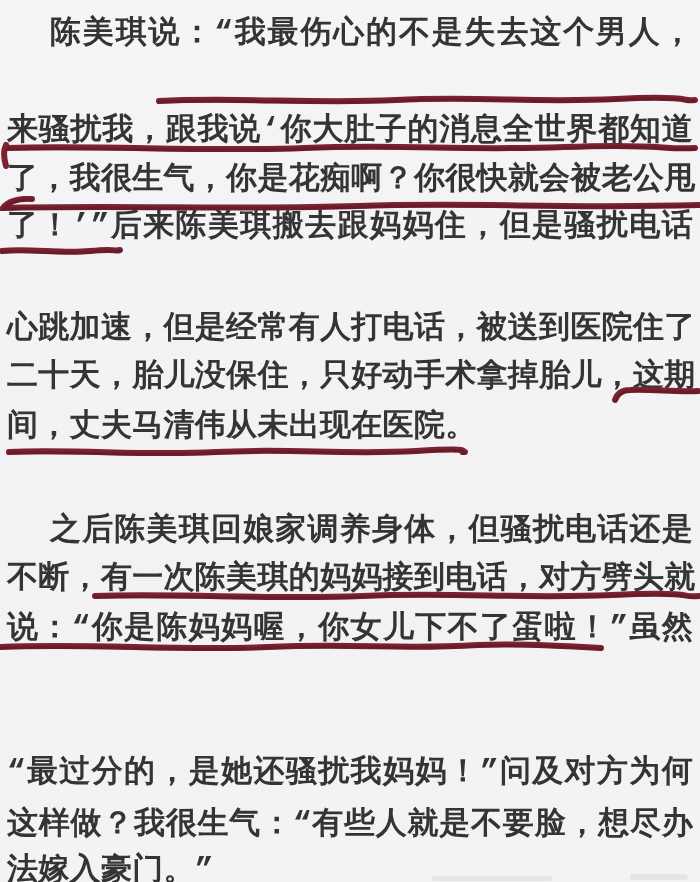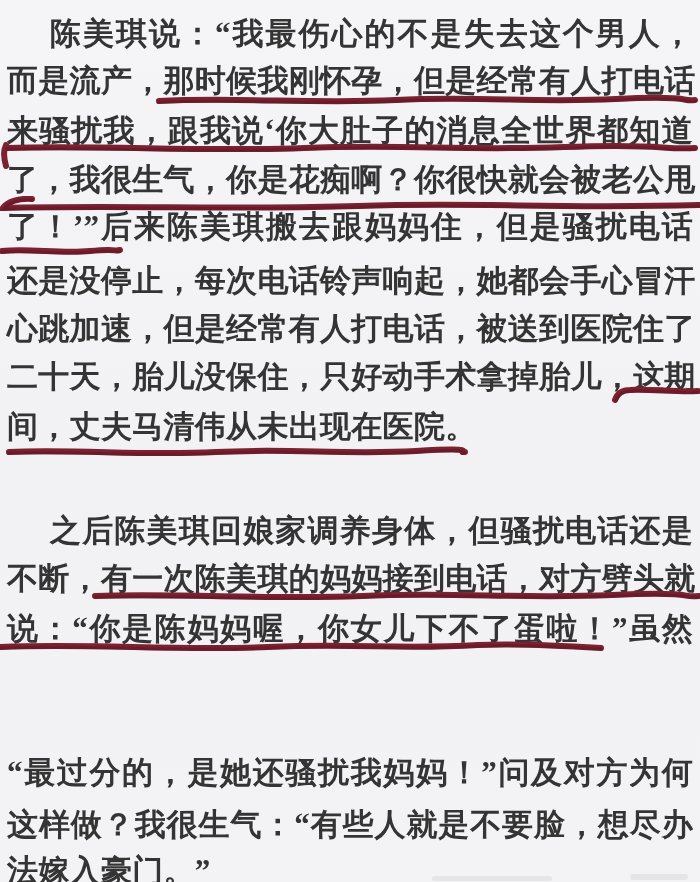--- a/index.html
+++ b/index.html
@@ -1,21 +1,21 @@
 <!DOCTYPE html>
 <html><head>
 <meta charset="utf-8">
 <style>
   html,body{margin:0;padding:0;}
   .page{
     position:relative;
     width:700px;height:882px;
     background:linear-gradient(180deg,#f5f4f6 0%,#f2f1f3 55%,#f3f2f4 100%);
     overflow:hidden;
-    font-family:Liberation Serif, serif;
+    font-family:Liberation Mono, monospace;
   }
   .line{
     position:absolute;
     left:7px;right:7px;
     height:48px;
     font-size:31px;
     line-height:40px;
     font-weight:600;
     color:#343434;
     letter-spacing:.3px;
@@ -30,25 +30,23 @@
   .mark path{fill:none;stroke:#7b2130;stroke-width:6;stroke-linecap:round;}
   .mark path.core{stroke:#5d1724;stroke-width:3;opacity:.55;}
   .smudge{position:absolute;background:#d8d8dd;border-radius:3px;opacity:.55;}
 </style>
 </head>
 <body>
 
 <div class="page">
 
   <div class="line indent" style="top:14px">陈美琪说：“我最伤心的不是失去这个男人，</div>
-  <div class="line" style="top:61px">而是流产，那时候我刚怀孕，但是经常有人打电话</div>
   <div class="line" style="top:111px">来骚扰我，跟我说‘你大肚子的消息全世界都知道</div>
   <div class="line" style="top:160px">了，我很生气，你是花痴啊？你很快就会被老公甩</div>
   <div class="line" style="top:207px">了！’”后来陈美琪搬去跟妈妈住，但是骚扰电话</div>
-  <div class="line" style="top:261px">还是没停止，每次电话铃声响起，她都会手心冒汗</div>
   <div class="line" style="top:309px">心跳加速，但是经常有人打电话，被送到医院住了</div>
   <div class="line" style="top:357px">二十天，胎儿没保住，只好动手术拿掉胎儿，这期</div>
   <div class="line short" style="top:407px">间，丈夫马清伟从未出现在医院。</div>
 
   <div class="line indent" style="top:511px">之后陈美琪回娘家调养身体，但骚扰电话还是</div>
   <div class="line" style="top:559px">不断，有一次陈美琪的妈妈接到电话，对方劈头就</div>
   <div class="line" style="top:609px">说：“你是陈妈妈喔，你女儿下不了蛋啦！”虽然</div>
   <div class="line" style="top:753px">“最过分的，是她还骚扰我妈妈！”问及对方为何</div>
   <div class="line" style="top:805px">这样做？我很生气：“有些人就是不要脸，想尽办</div>
   <div class="line short" style="top:851px">法嫁入豪门。”</div>

